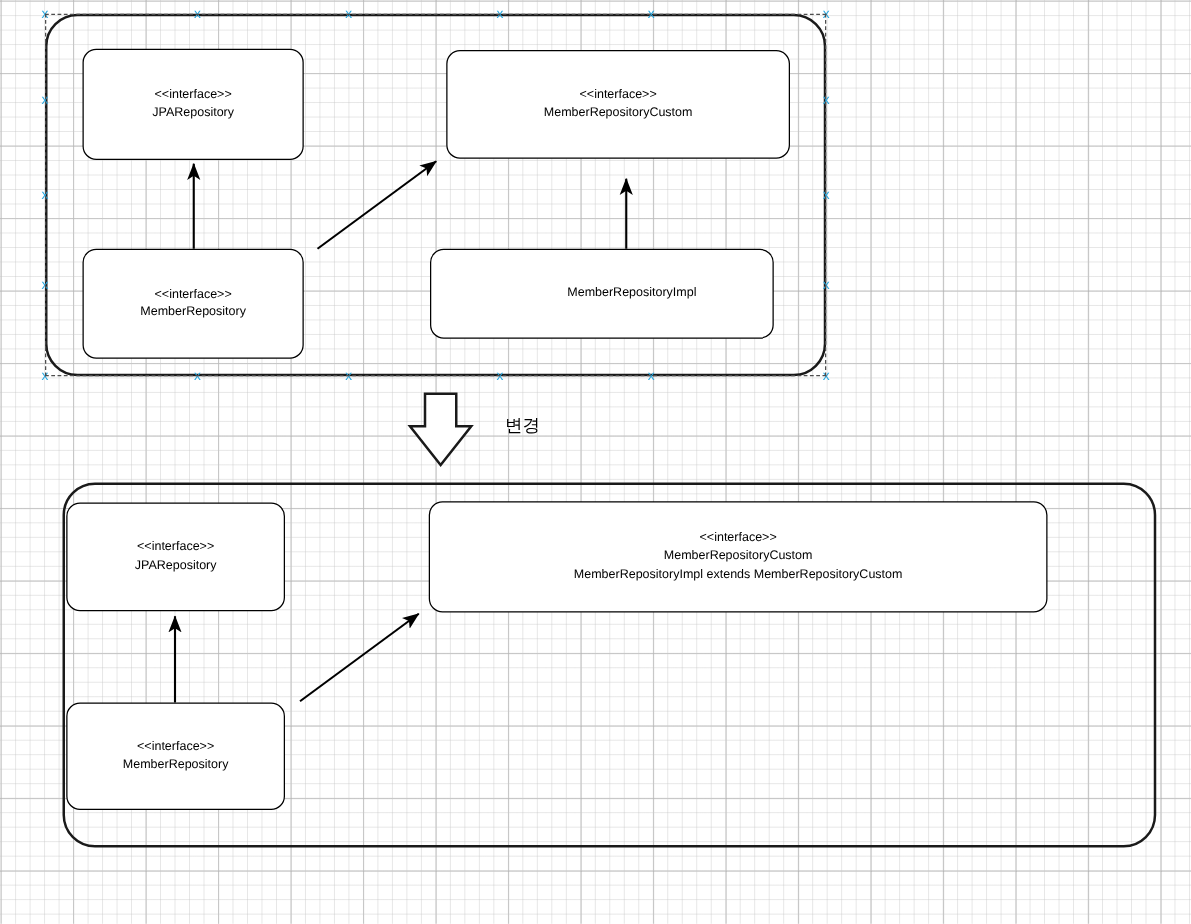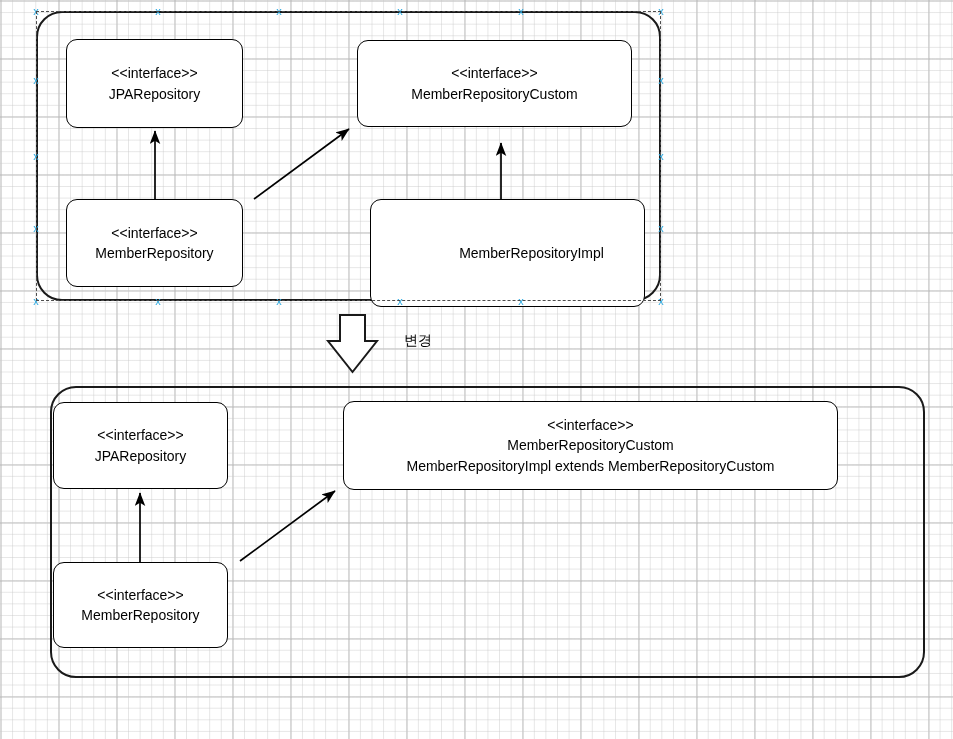--- a/index.html
+++ b/index.html
@@ -48,21 +48,21 @@
     border: 1.6px solid #000000;
     border-radius: 11px;
     background: #ffffff;
     box-sizing: border-box;
     display: flex;
     flex-direction: column;
     align-items: center;
     justify-content: center;
     text-align: center;
     color: #000000;
-    font-size: 14px;
+    font-size: 10px;
     line-height: 1.45;
     font-family: "Liberation Sans", sans-serif;
     white-space: nowrap;
   }
   .node-box .line { display: block; }
 
   
   #connectors {
     position: absolute;
     left: 0;
@@ -118,21 +118,21 @@
   <div class="node-box" id="node-member-repository-custom" style="left:357px; top:40px; width:275px; height:87px;">
     <span class="line">&lt;&lt;interface&gt;&gt;</span>
     <span class="line">MemberRepositoryCustom</span>
   </div>
 
   <div class="node-box" id="node-member-repository" style="left:66px; top:199px; width:177px; height:88px;">
     <span class="line">&lt;&lt;interface&gt;&gt;</span>
     <span class="line">MemberRepository</span>
   </div>
 
-  <div class="node-box" id="node-member-repository-impl" style="left:370px; top:199px; width:275px; height:108px;padding-left:48px;">
+  <div class="node-box" id="node-member-repository-impl" style="left:344px; top:199px; width:275px; height:72px;padding-left:48px;">
     <span class="line">MemberRepositoryImpl</span>
   </div>
 
   <div class="change-label">변경</div>
 
   <div class="container-box" id="container-after" style="left:50px; top:386px; width:875px; height:292px;"></div>
 
   <div class="node-box" id="node-jpa-repository-after" style="left:53px; top:402px; width:175px; height:87px;">
     <span class="line">&lt;&lt;interface&gt;&gt;</span>
     <span class="line">JPARepository</span>

